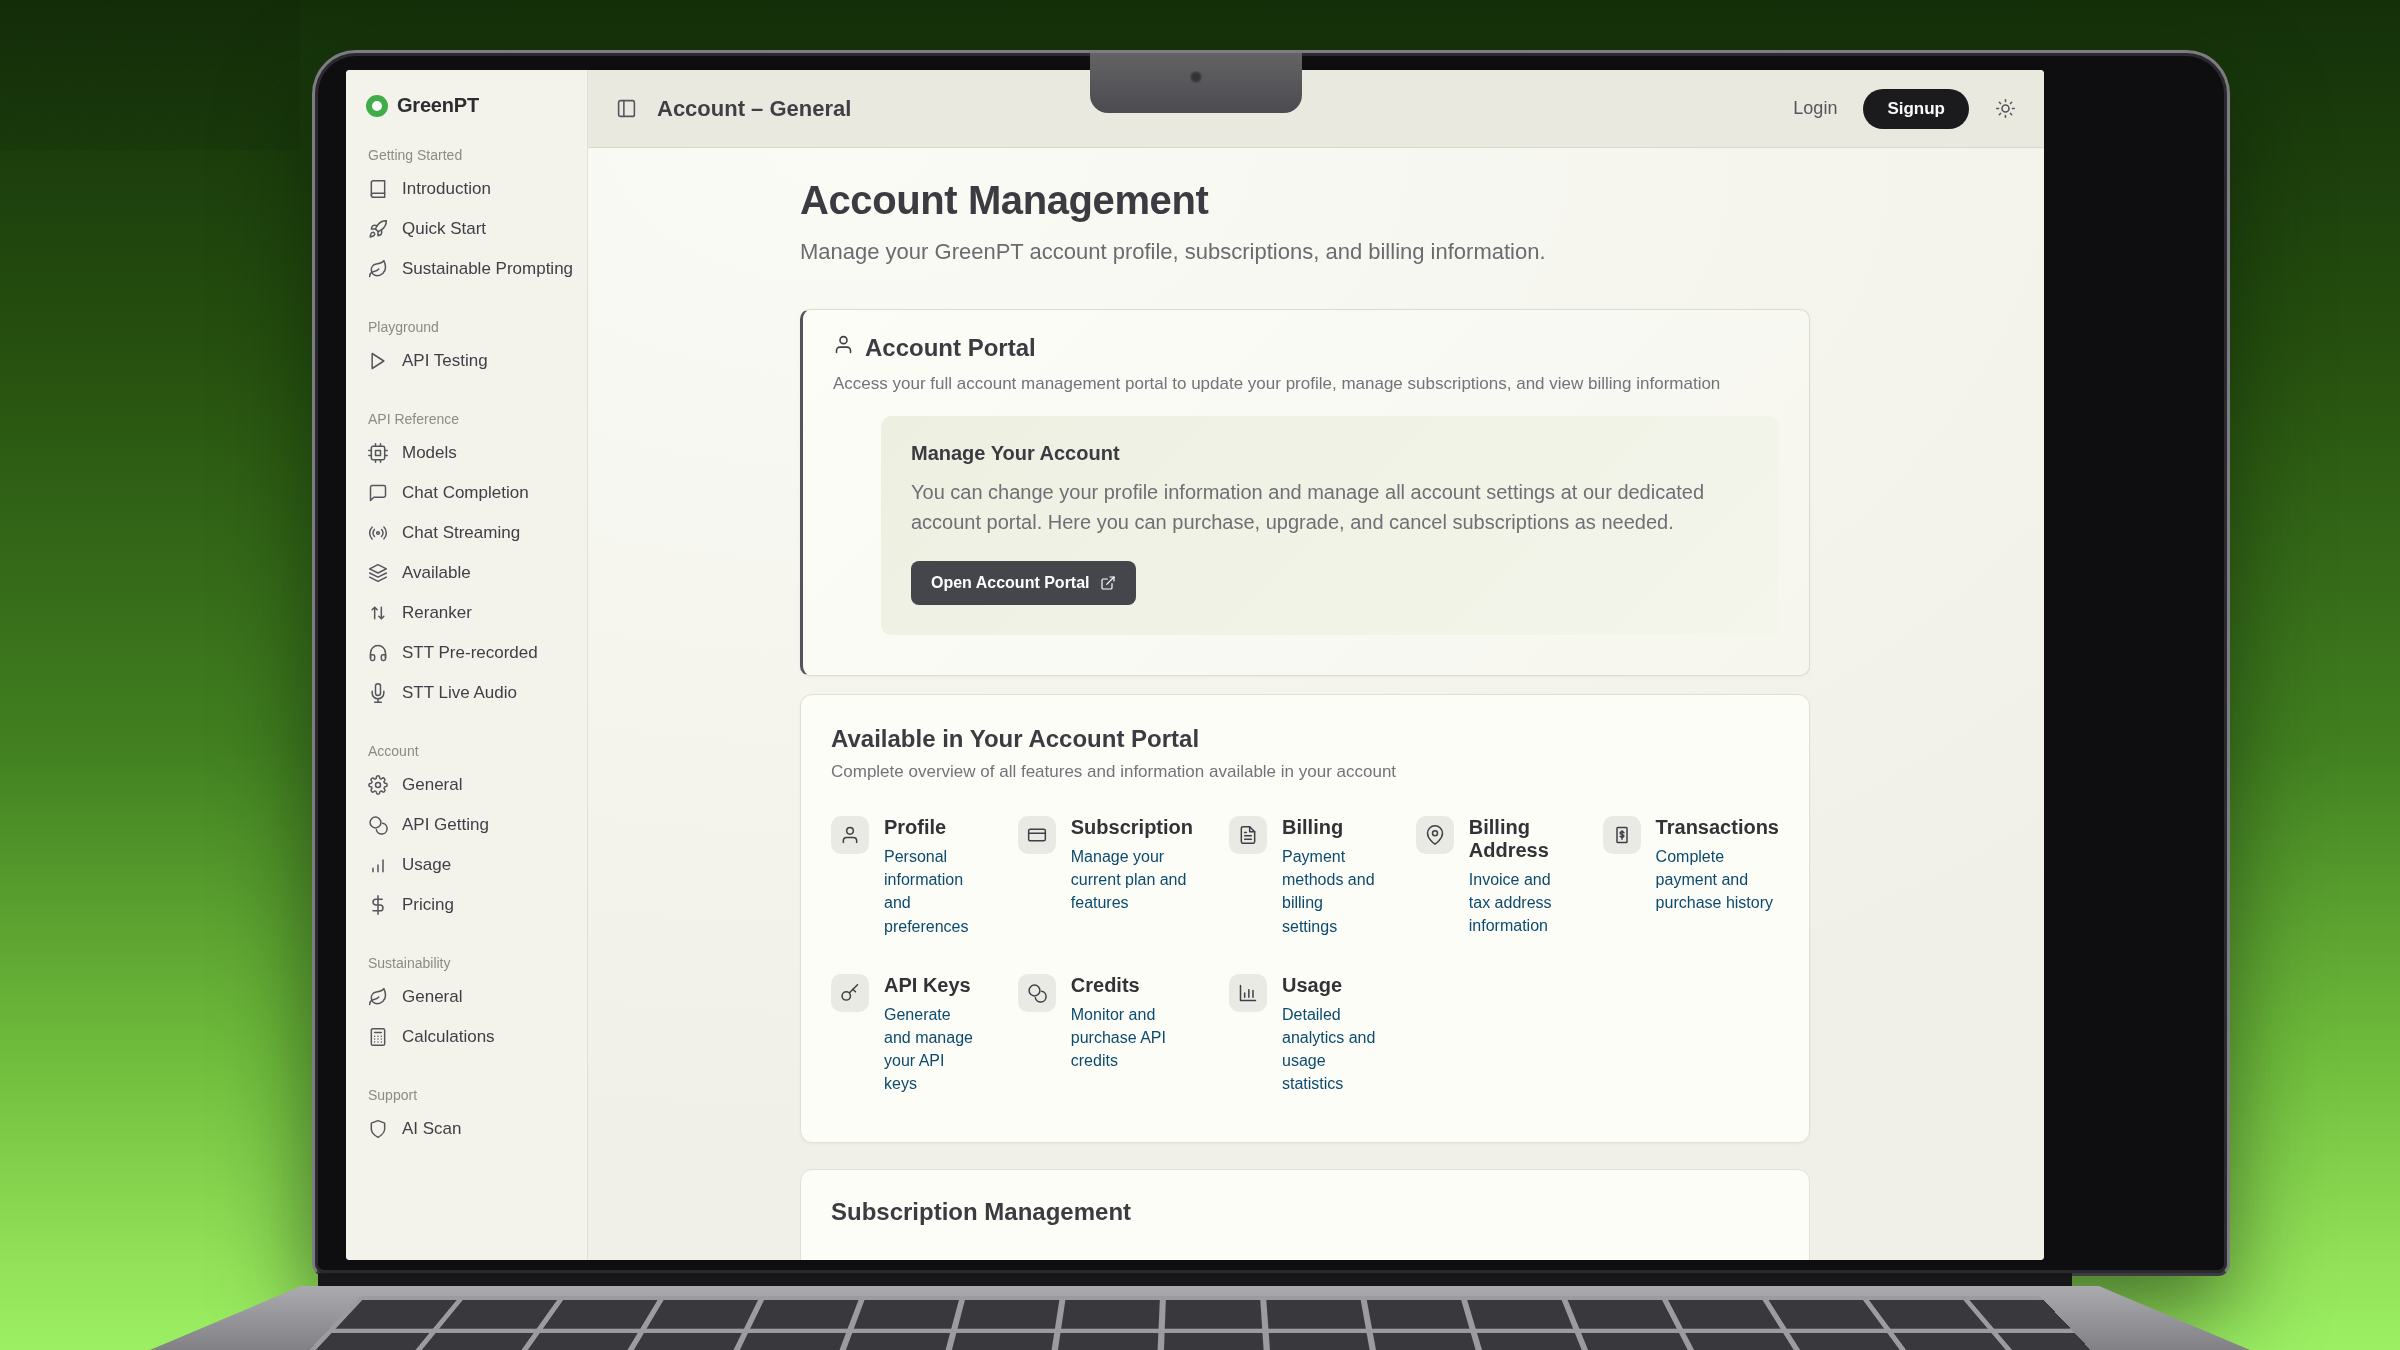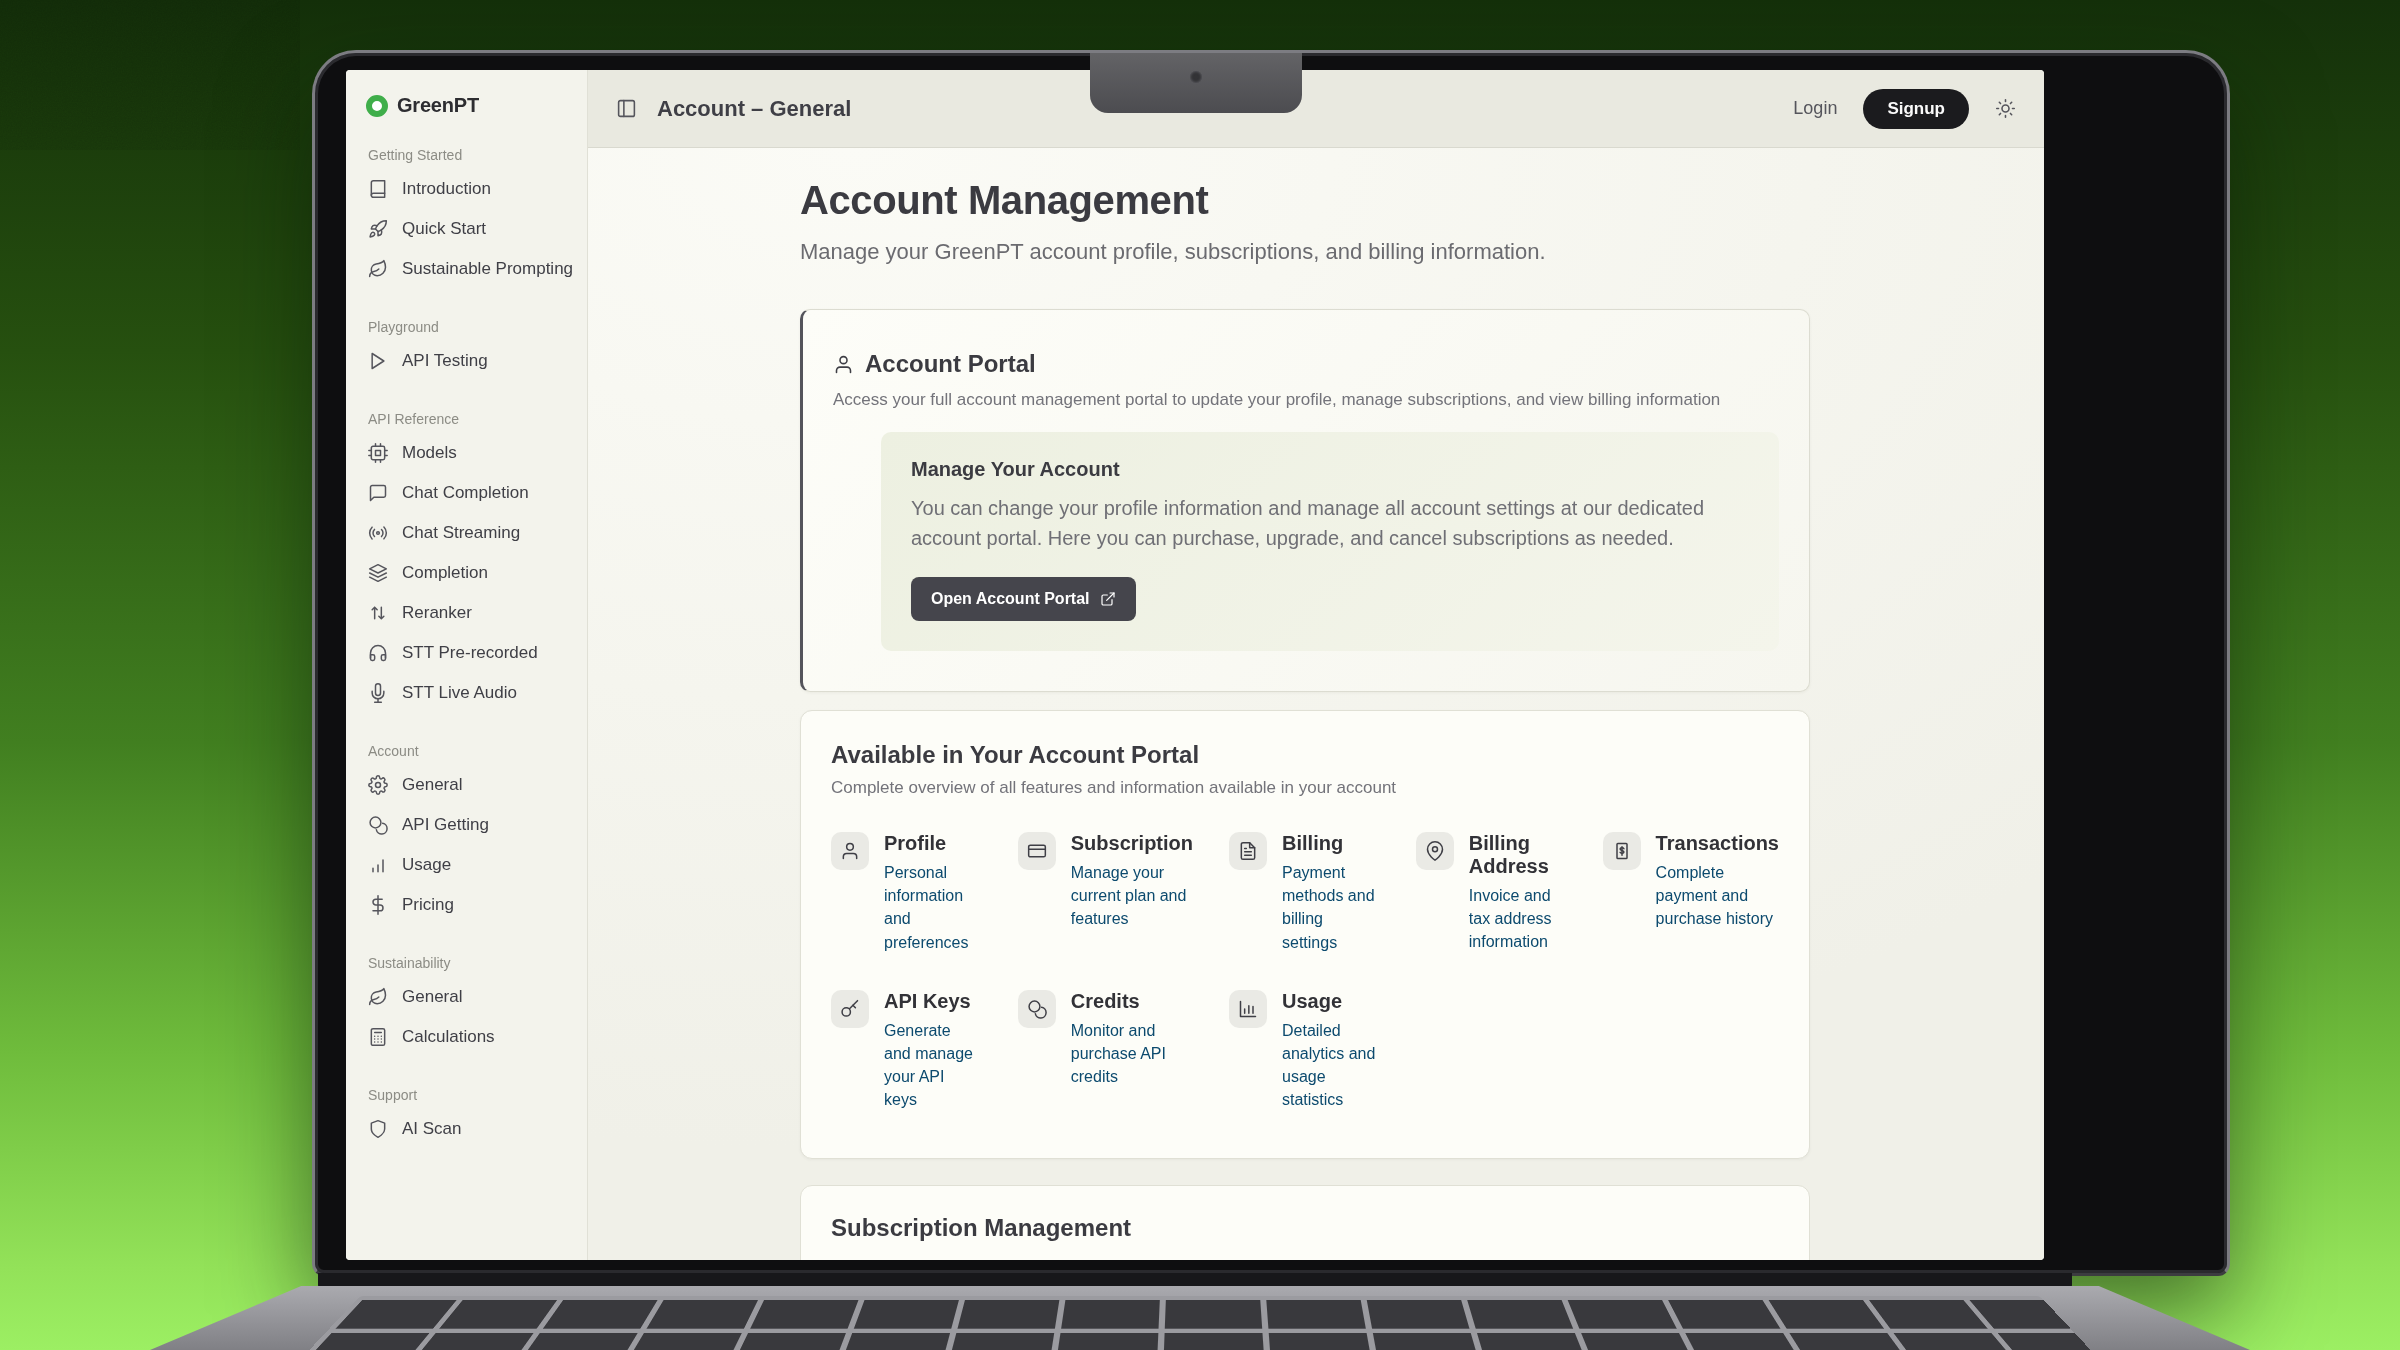--- a/index.html
+++ b/index.html
@@ -56,21 +56,21 @@
 
   .content { flex:1; background:radial-gradient(120% 90% at 18% 0%,#fbfbf6 0%,#f5f5ee 55%,#f0f0e8 100%); overflow:hidden; }
   .container { width:1010px; margin-left:212px; padding-top:30px; }
 
   h1.page-title { font-size:40px; font-weight:700; color:#3b3b41; letter-spacing:-.4px; }
   .page-subtitle { font-size:22px; color:#6b6b70; margin-top:16px; }
 
   .portal-card { margin-top:44px; background:linear-gradient(135deg,#fdfdf8,#f6f6ef);
     border:1px solid #dcdcd1; border-left:3px solid #54545b; border-radius:10px;
     padding:24px 30px 40px; box-shadow:0 1px 3px rgba(60,60,50,.06); }
-  .pc-head { display:flex; align-items:center; gap:11px;margin-top:16px; }
+  .pc-head { display:flex; gap:11px; }
   .pc-icon { width:21px; height:21px; color:#3f3f46; }
   .pc-title { font-size:24px; font-weight:700; color:#3b3b41; }
   .pc-desc { font-size:17px; color:#73737a; margin-top:12px; }
   .manage-card { margin-top:22px; background:linear-gradient(135deg,#edf0e1,#f4f5eb); border-radius:10px; padding:26px 30px 30px;margin-left:48px; }
   .mc-title { font-size:20px; font-weight:700; color:#3b3b41; }
   .mc-body { font-size:20px; color:#6f6f75; line-height:1.5; margin-top:12px; max-width:910px; }
   .open-btn { margin-top:24px; display:inline-flex; align-items:center; gap:10px;
     background:#45454c; color:#fff; border:none; border-radius:8px; padding:13px 20px;
     font-size:16px; font-weight:700; font-family:inherit; cursor:pointer; }
   .ext-icon { width:16px; height:16px; color:#fff; }
@@ -200,21 +200,21 @@
                 </div>
 
                 <div class="s-item">
                   <span class="s-icon">
                     <svg viewBox="0 0 24 24" fill="none" stroke="currentColor" stroke-width="1.8" stroke-linecap="round" stroke-linejoin="round">
                       <path d="M12 2L2 7l10 5 10-5-10-5z"></path>
                       <path d="M2 12l10 5 10-5"></path>
                       <path d="M2 17l10 5 10-5"></path>
                     </svg>
                   </span>
-                  <span class="s-text">Completion</span>
+                  <span class="s-text">Available</span>
                 </div>
 
                 <div class="s-item">
                   <span class="s-icon">
                     <svg viewBox="0 0 24 24" fill="none" stroke="currentColor" stroke-width="1.8" stroke-linecap="round" stroke-linejoin="round">
                       <path d="M8 19V5M8 5L5 8M8 5l3 3"></path>
                       <path d="M16 5v14M16 19l-3-3M16 19l3-3"></path>
                     </svg>
                   </span>
                   <span class="s-text">Reranker</span>

